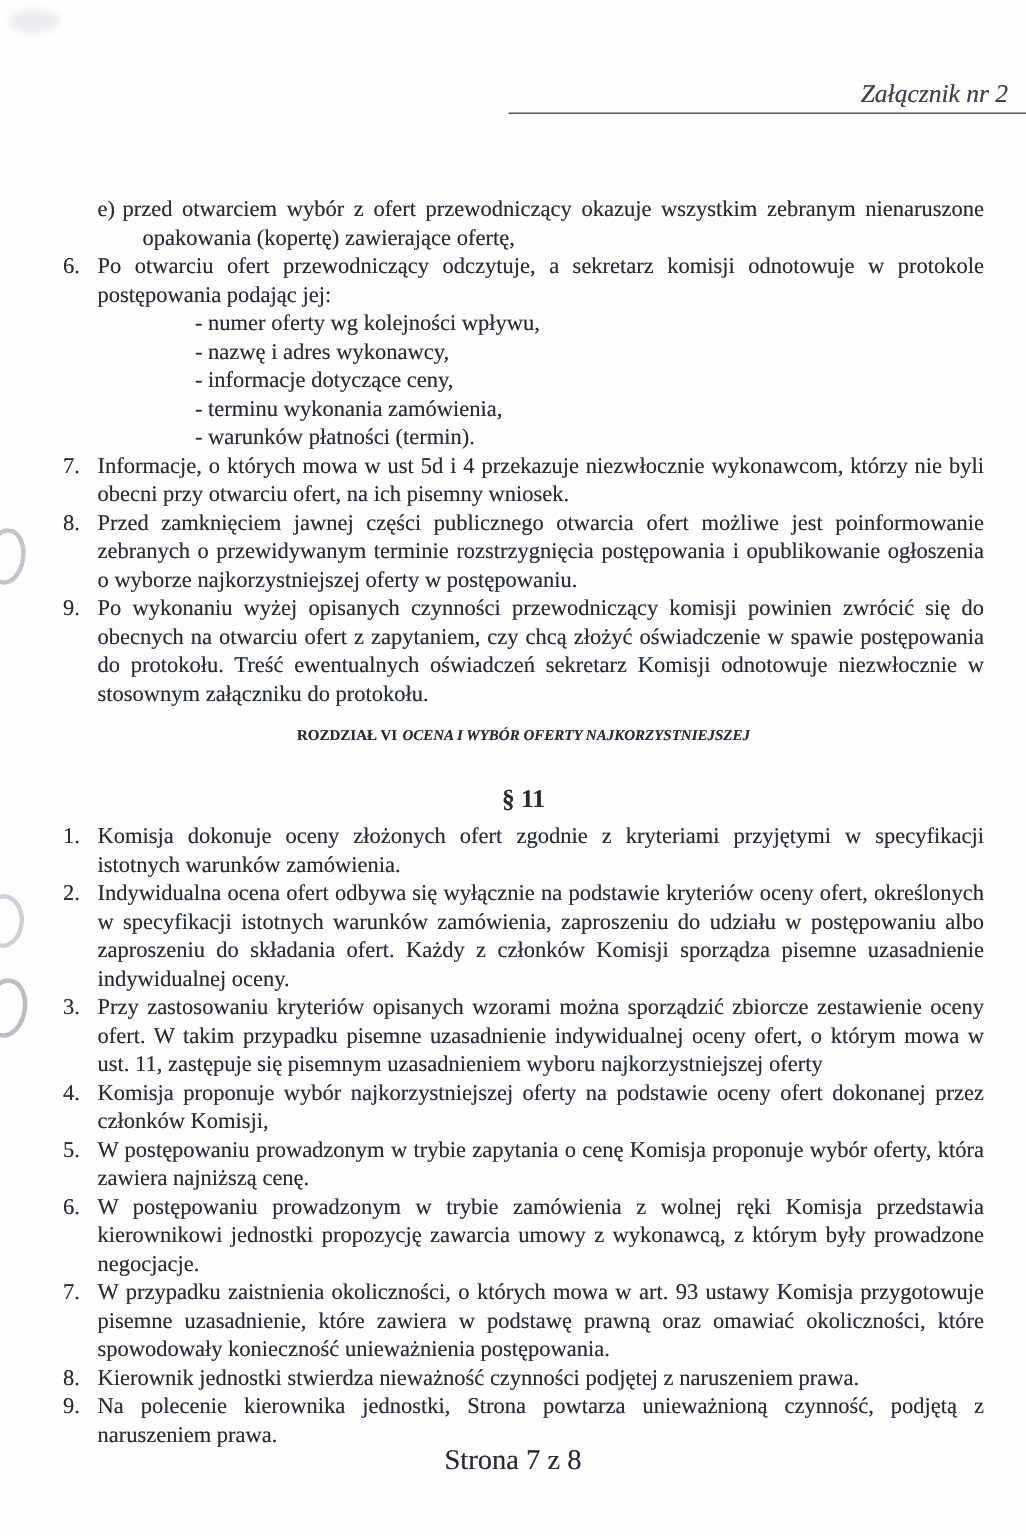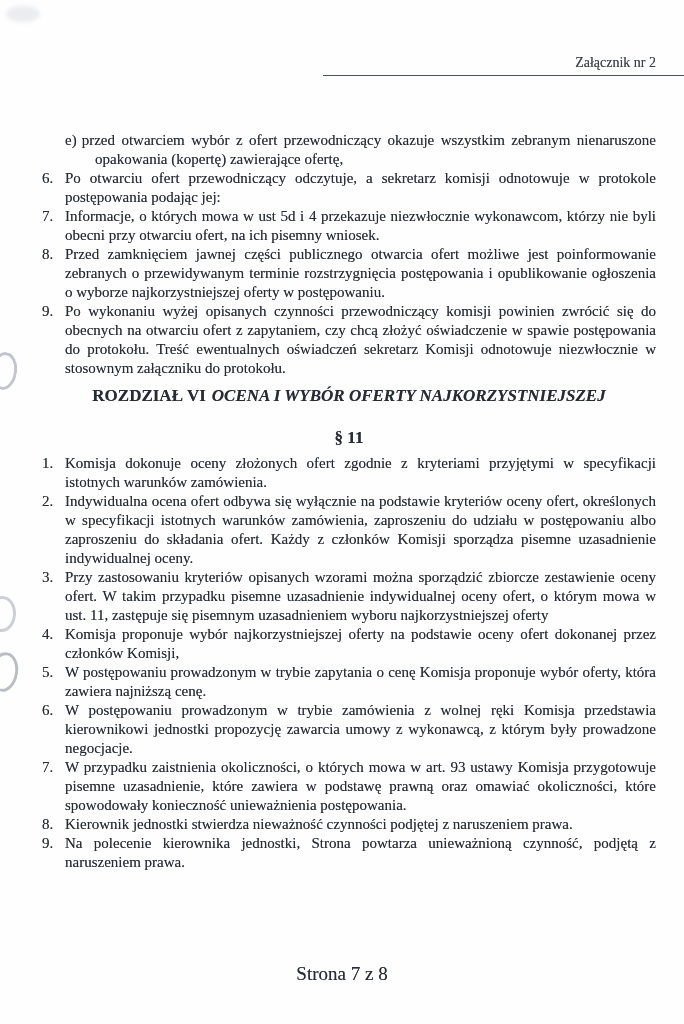--- a/index.html
+++ b/index.html
@@ -17,27 +17,28 @@
     color: #262b38;
     text-shadow: 0 0 0.4px rgba(38,43,56,0.55);
   }
 
   
   .attachment-note {
     position: absolute;
     top: 55px;
     right: 0;
     width: 333px;
-    padding-right: 28px;
+    padding-right: 12px;
     padding-bottom: 4px;
     text-align: right;
-    font-size: 14px;
+    font-size: 17px;
     line-height: 15.5px;
     color: #3a4150;
     border-bottom: 1.5px solid #4a5060;
+    font-style: italic;
   }
 
   
   .body {
     position: absolute;
     top: 131px;
     left: 42px;
     right: 28px;
     font-size: 15px;
     line-height: 19px;
@@ -57,21 +58,21 @@
   .li .txt {
     flex: 1;
     text-align: justify;
   }
   .dash-list { margin-left: 88px; }
 
   .chapter-heading {
     margin-top: 8px;
     text-align: center;
     font-weight: bold;
-    font-size: 17px;
+    font-size: 10px;
     line-height: 20px;
   }
   .chapter-heading .chapter-number { margin-right: 0.35em; }
   .chapter-heading .chapter-title { font-style: italic; }
 
   .section-mark {
     margin-top: 21px;
     margin-bottom: 5px;
     text-align: center;
     font-weight: bold;
@@ -142,20 +143,27 @@
   <div class="body">
 
     <div class="cont-item">
       <span class="marker">e)</span><span>przed otwarciem wybór z ofert  przewodniczący okazuje wszystkim zebranym nienaruszone opakowania (kopertę) zawierające ofertę,</span>
     </div>
 
     <div class="li">
       <span class="num">6.</span>
       <div class="txt">Po otwarciu ofert przewodniczący odczytuje, a sekretarz komisji odnotowuje w protokole postępowania podając jej:</div>
     </div>
+    <div class="dash-list">
+      <div>- numer oferty wg kolejności wpływu,</div>
+      <div>- nazwę i adres wykonawcy,</div>
+      <div>- informacje dotyczące ceny,</div>
+      <div>- terminu wykonania zamówienia,</div>
+      <div>- warunków płatności (termin).</div>
+    </div>
 
     <div class="li">
       <span class="num">7.</span>
       <div class="txt">Informacje, o których mowa w ust 5d i 4 przekazuje niezwłocznie wykonawcom, którzy nie byli obecni przy otwarciu ofert, na ich pisemny wniosek.</div>
     </div>
 
     <div class="li">
       <span class="num">8.</span>
       <div class="txt">Przed zamknięciem jawnej części publicznego otwarcia ofert możliwe jest poinformowanie zebranych o przewidywanym terminie rozstrzygnięcia postępowania i opublikowanie ogłoszenia o wyborze najkorzystniejszej oferty w postępowaniu.</div>
     </div>

